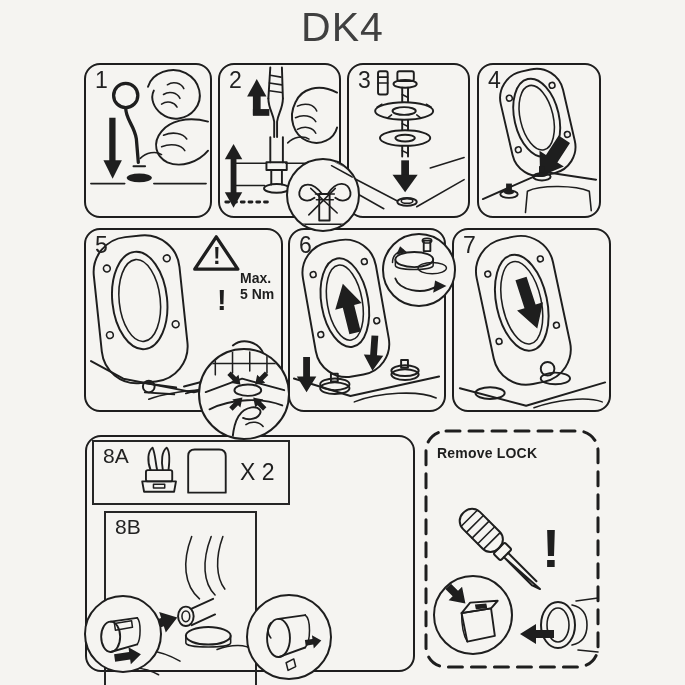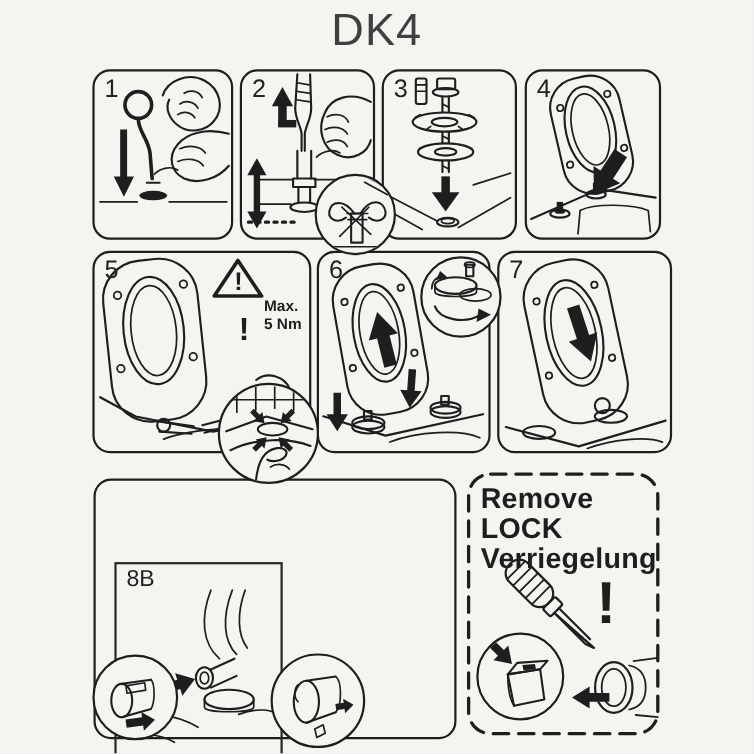--- a/index.html
+++ b/index.html
@@ -17,21 +17,21 @@
   .sheet svg :is(path,rect,circle,ellipse,polygon,polyline,line){
       stroke:#1e1e1e;fill:none;stroke-width:2;stroke-linecap:round;stroke-linejoin:round;}
   .sheet svg .f{fill:#1e1e1e;stroke:none;}
   .sheet svg .bg{fill:#f5f4f1;}
   .sheet svg .thin{stroke-width:1.6;}
   .sheet svg .thick{stroke-width:3.4;}
   .lbl{position:absolute;z-index:4;}
   .torque{font-size:14px;font-weight:bold;}
   .bang{font-weight:bold;}
   .note{font-size:12.5px;font-weight:bold;line-height:16px;}
-  .rlock-text{font-size:26px;font-weight:bold;line-height:27px;letter-spacing:.2px;}
+  .rlock-text{font-size:14px;font-weight:bold;line-height:27px;letter-spacing:.2px;}
   .qty{font-size:23px;}
 </style>
 </head>
 <body>
 
 <div class="sheet">
 
   <div class="title">DK4</div>
 
   <div class="panel" style="left:84px;top:63px;width:128px;height:155px;">
@@ -263,20 +263,36 @@
       </g>
       <g>
         <path d="M6 162 L74 180 L155 156"></path>
         <path class="thin" d="M82 182 C104 174 136 170 152 176"></path>
       </g>
     </svg>
   </div>
 
   <div class="panel" style="left:85px;top:435px;width:330px;height:237px;">
 
+    <div class="box" style="left:5px;top:3px;width:198px;height:65px;">
+      <div class="num small">8A</div>
+      <div class="lbl qty" style="left:146px;top:17px;">X 2</div>
+      <svg viewBox="0 0 198 65">
+        <g>
+          <path d="M56 30 C52 20 53 10 58 6 C61 12 61 22 63 30"></path>
+          <path d="M69 30 C67 20 68 10 73 6 C77 10 76 22 75 30"></path>
+          <rect x="51" y="30" width="28" height="12" rx="2"></rect>
+          <path d="M47 42 H83 L81 53 H49 Z"></path>
+          <rect class="thin" x="59" y="45" width="12" height="4"></rect>
+        </g>
+        <g>
+          <path d="M96 15 Q96 8 103 8 H129 Q136 8 136 15 V54 H96 Z"></path>
+        </g>
+      </svg>
+    </div>
 
     <div class="box" style="left:17px;top:74px;width:153px;height:200px;">
       <div class="num small">8B</div>
       <svg viewBox="0 0 153 157">
         <g>
           <path class="thin" d="M88 2 C78 28 80 52 96 66 M108 2 C98 28 100 50 112 62 M120 2 C112 24 113 44 122 56"></path>
         </g>
         <g>
           <ellipse cx="82" cy="84" rx="8" ry="10"></ellipse>
           <ellipse class="thin" cx="82" cy="84" rx="4" ry="5.5"></ellipse>
@@ -313,21 +329,20 @@
         <ellipse class="thin" cx="134" cy="196" rx="11" ry="17"></ellipse>
         <path class="thin" d="M148 176 C158 178 163 185 163 196 C163 207 158 214 148 216"></path>
         <path class="thin" d="M152 172 L174 169 M154 221 L174 223"></path>
       </g>
       <g>
         <polygon class="f" points="130,201 112,201 112,195 96,205 112,215 112,209 130,209"></polygon>
       </g>
     </svg>
     <div class="lbl rlock-text" style="left:13px;top:11px;">
       <div>Remove LOCK</div>
-      <div>Verriegelung</div>
     </div>
     <div class="lbl bang" style="left:118px;top:88px;font-size:54px;">!</div>
   </div>
 
   <div class="circle" style="left:286px;top:158px;width:74px;height:74px;">
     <svg viewBox="0 0 74 74">
       <path class="thin" d="M46 6 L68 18 M50 2 L70 12"></path>
       <rect x="33" y="36" width="11" height="28"></rect>
       <path class="thin" d="M29 36 H49 M30 42 H48"></path>
       <path d="M36 36 C26 22 14 24 12 34 C11 42 20 46 28 40"></path>

